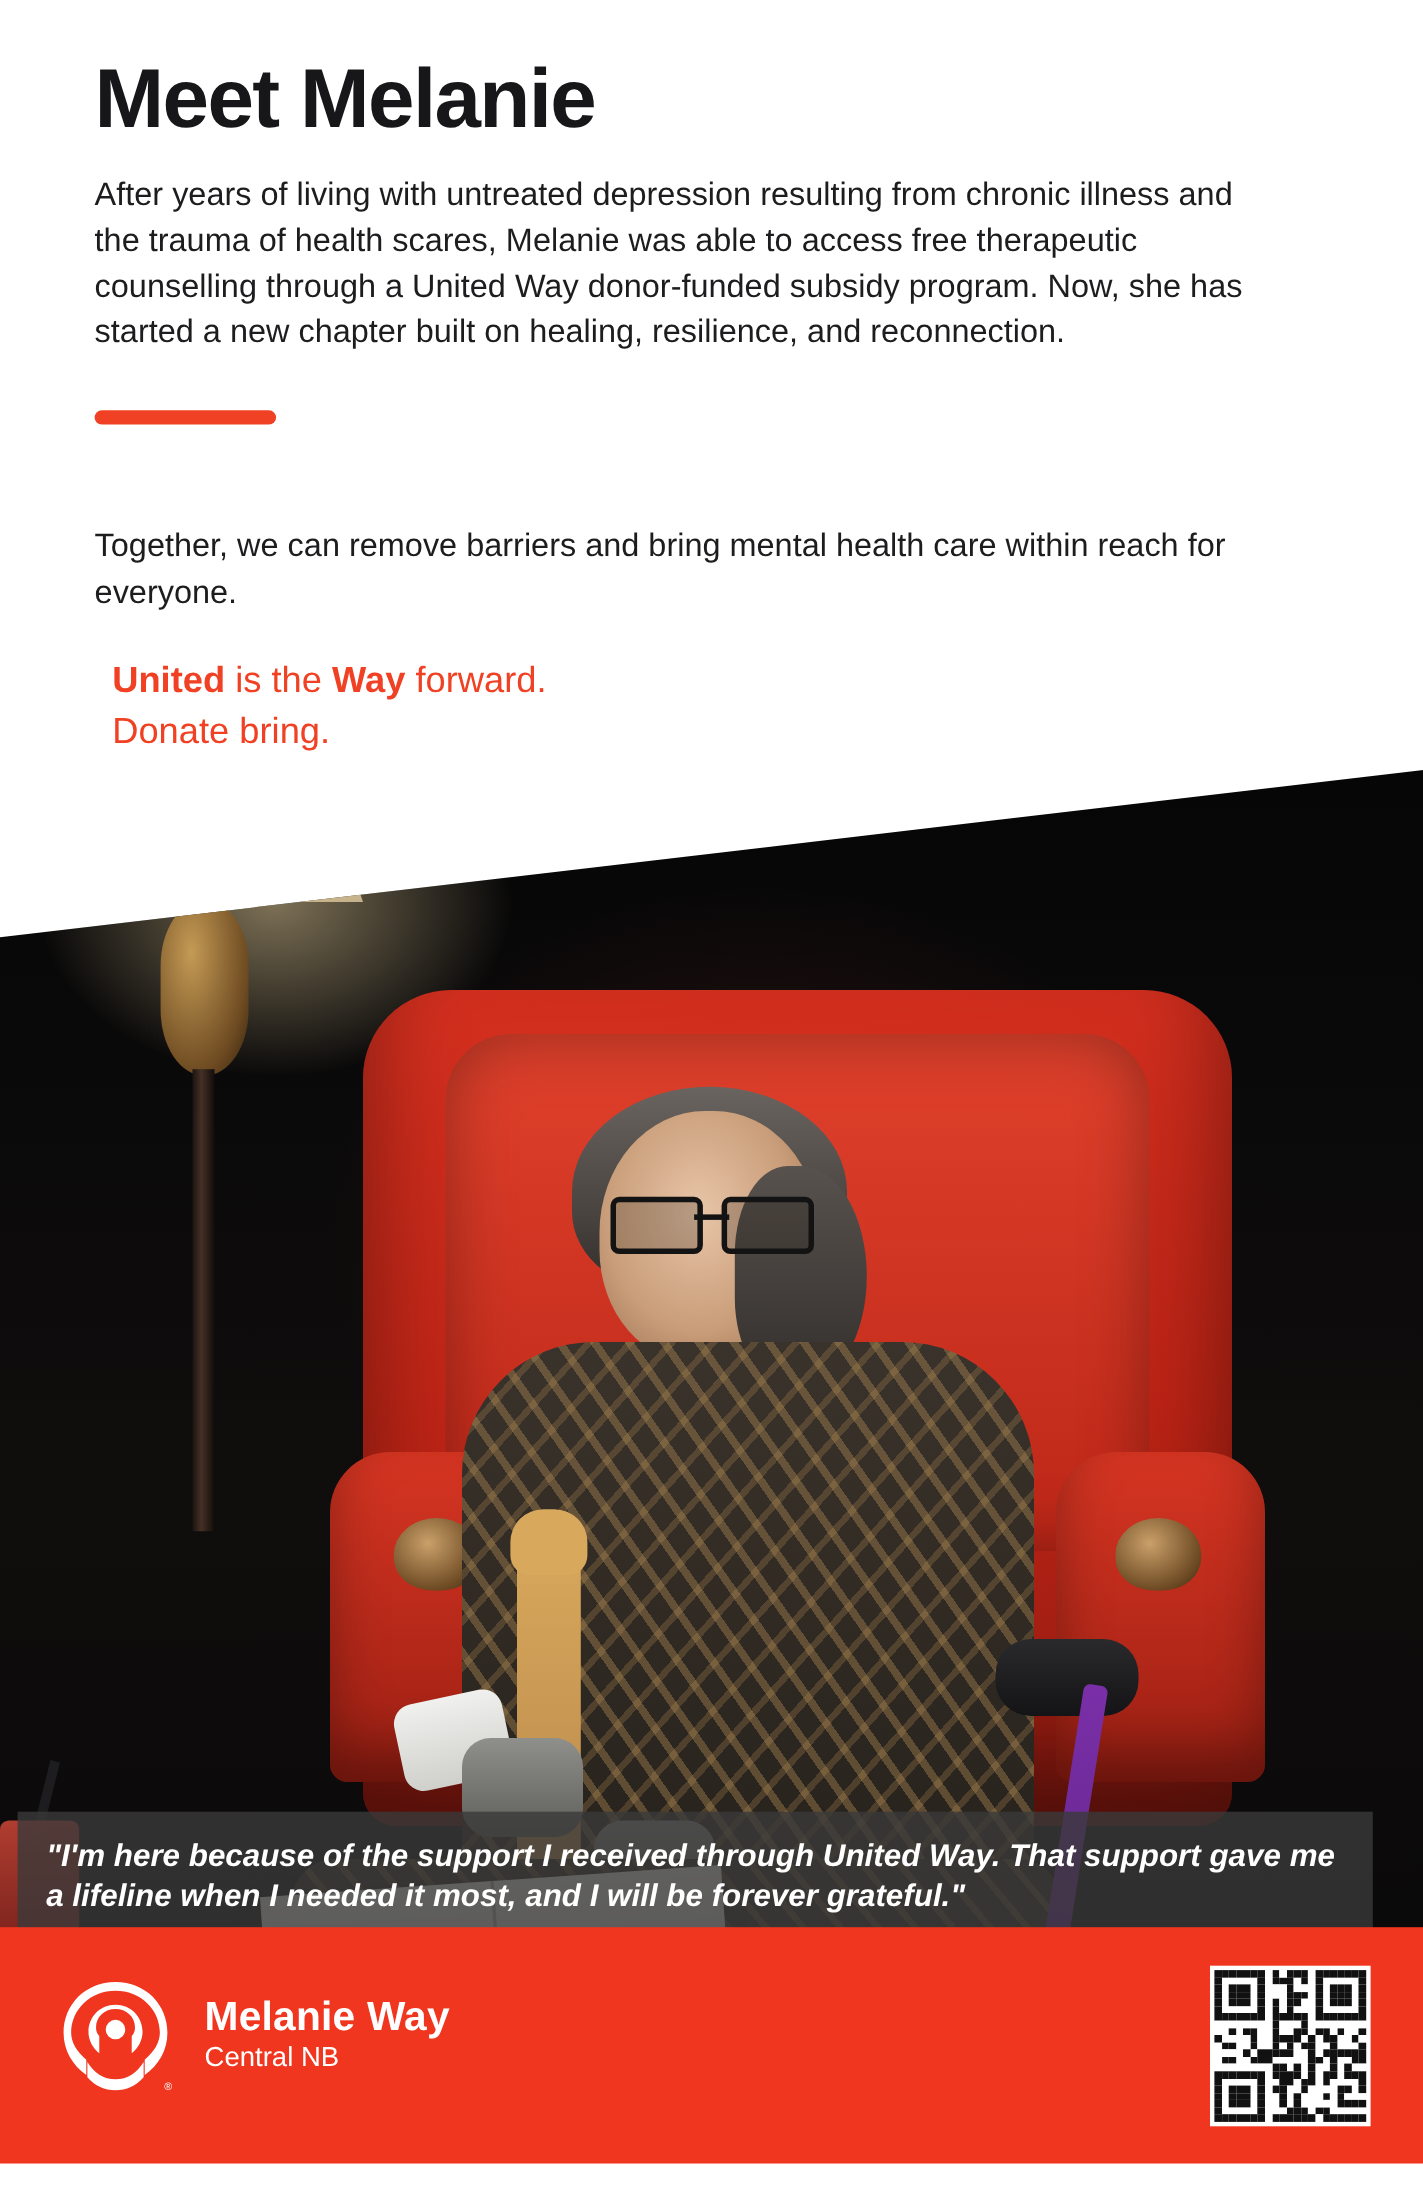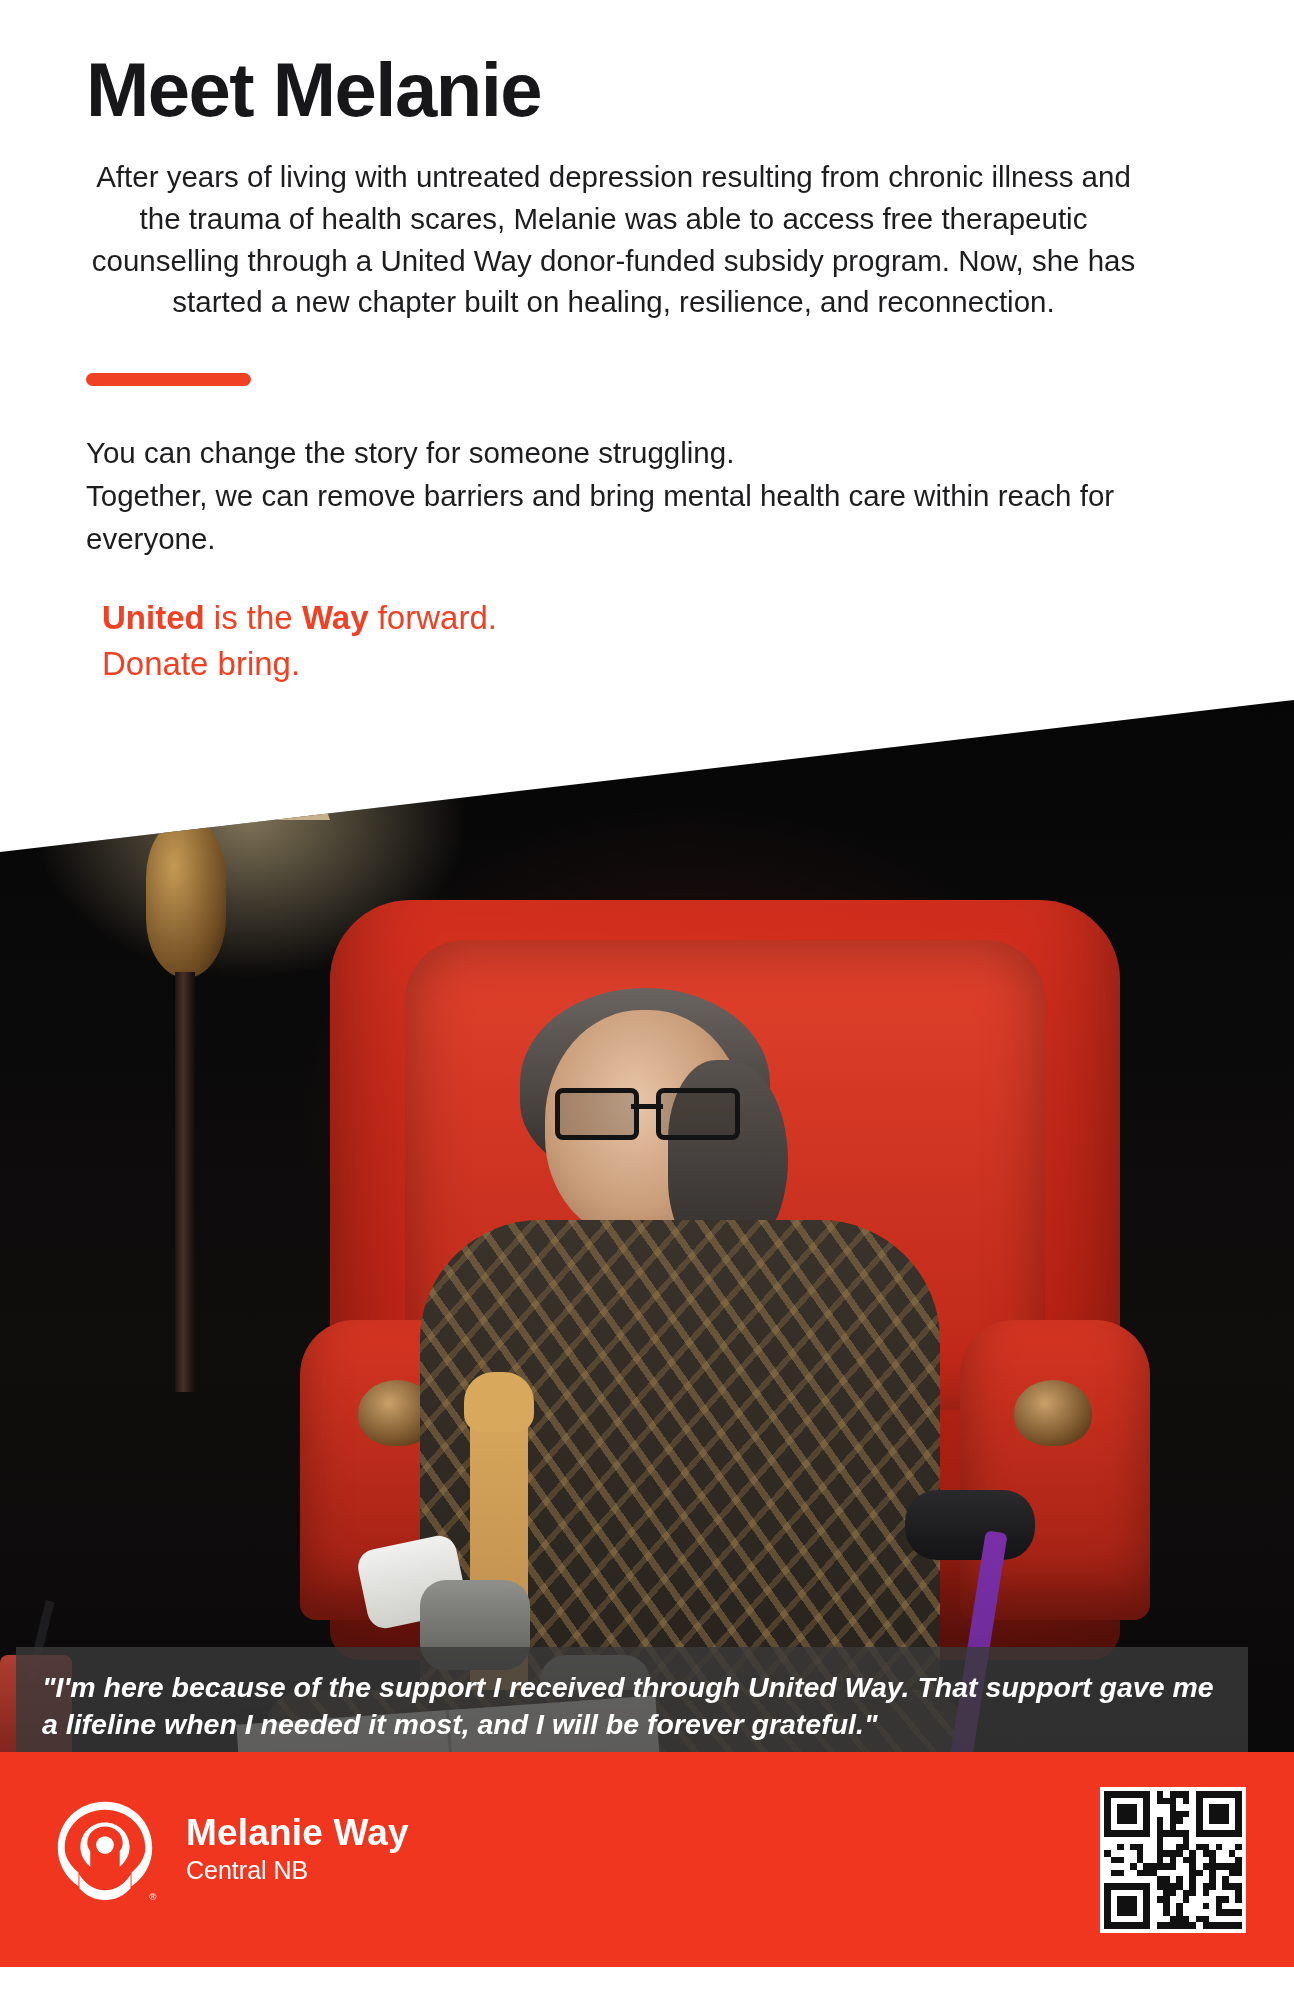--- a/index.html
+++ b/index.html
@@ -39,21 +39,20 @@
     margin: 0 0 26px 0;
     color: #17171a;
   }
   .body-copy {
     font-size: 29.5px;
     line-height: 1.42;
     color: #1d1d1f;
     margin: 0;
     max-width: 1055px;
     font-weight: 400;
-    text-align: center;
   }
   .rule {
     width: 165px;
     height: 13px;
     border-radius: 7px;
     background: #f04124;
     margin: 50px 0 46px 0;
   }
   .sub-copy {
     font-size: 29.5px;
@@ -419,21 +418,21 @@
 </head>
 <body>
 
 <div class="poster">
 
   <div class="text-block">
     <h1 class="headline">Meet Melanie</h1>
     <p class="body-copy">After years of living with untreated depression resulting from chronic illness and the trauma of health scares, Melanie was able to access free therapeutic counselling through a United Way donor-funded subsidy program. Now, she has started a new chapter built on healing, resilience, and reconnection.</p>
     <div class="rule"></div>
     <p class="sub-copy">
-      <span>You can change the story for someone struggling.</span><br>
+      <br>
       <span>Together, we can remove barriers and bring mental health care within reach for everyone.</span>
     </p>
     <p class="cta">
       <b>United</b><span> is the </span><b>Way</b><span> forward.</span><br>
       <span>Donate bring.</span>
     </p>
   </div>
 
   <div class="photo-wrap">
     <div class="photo">

